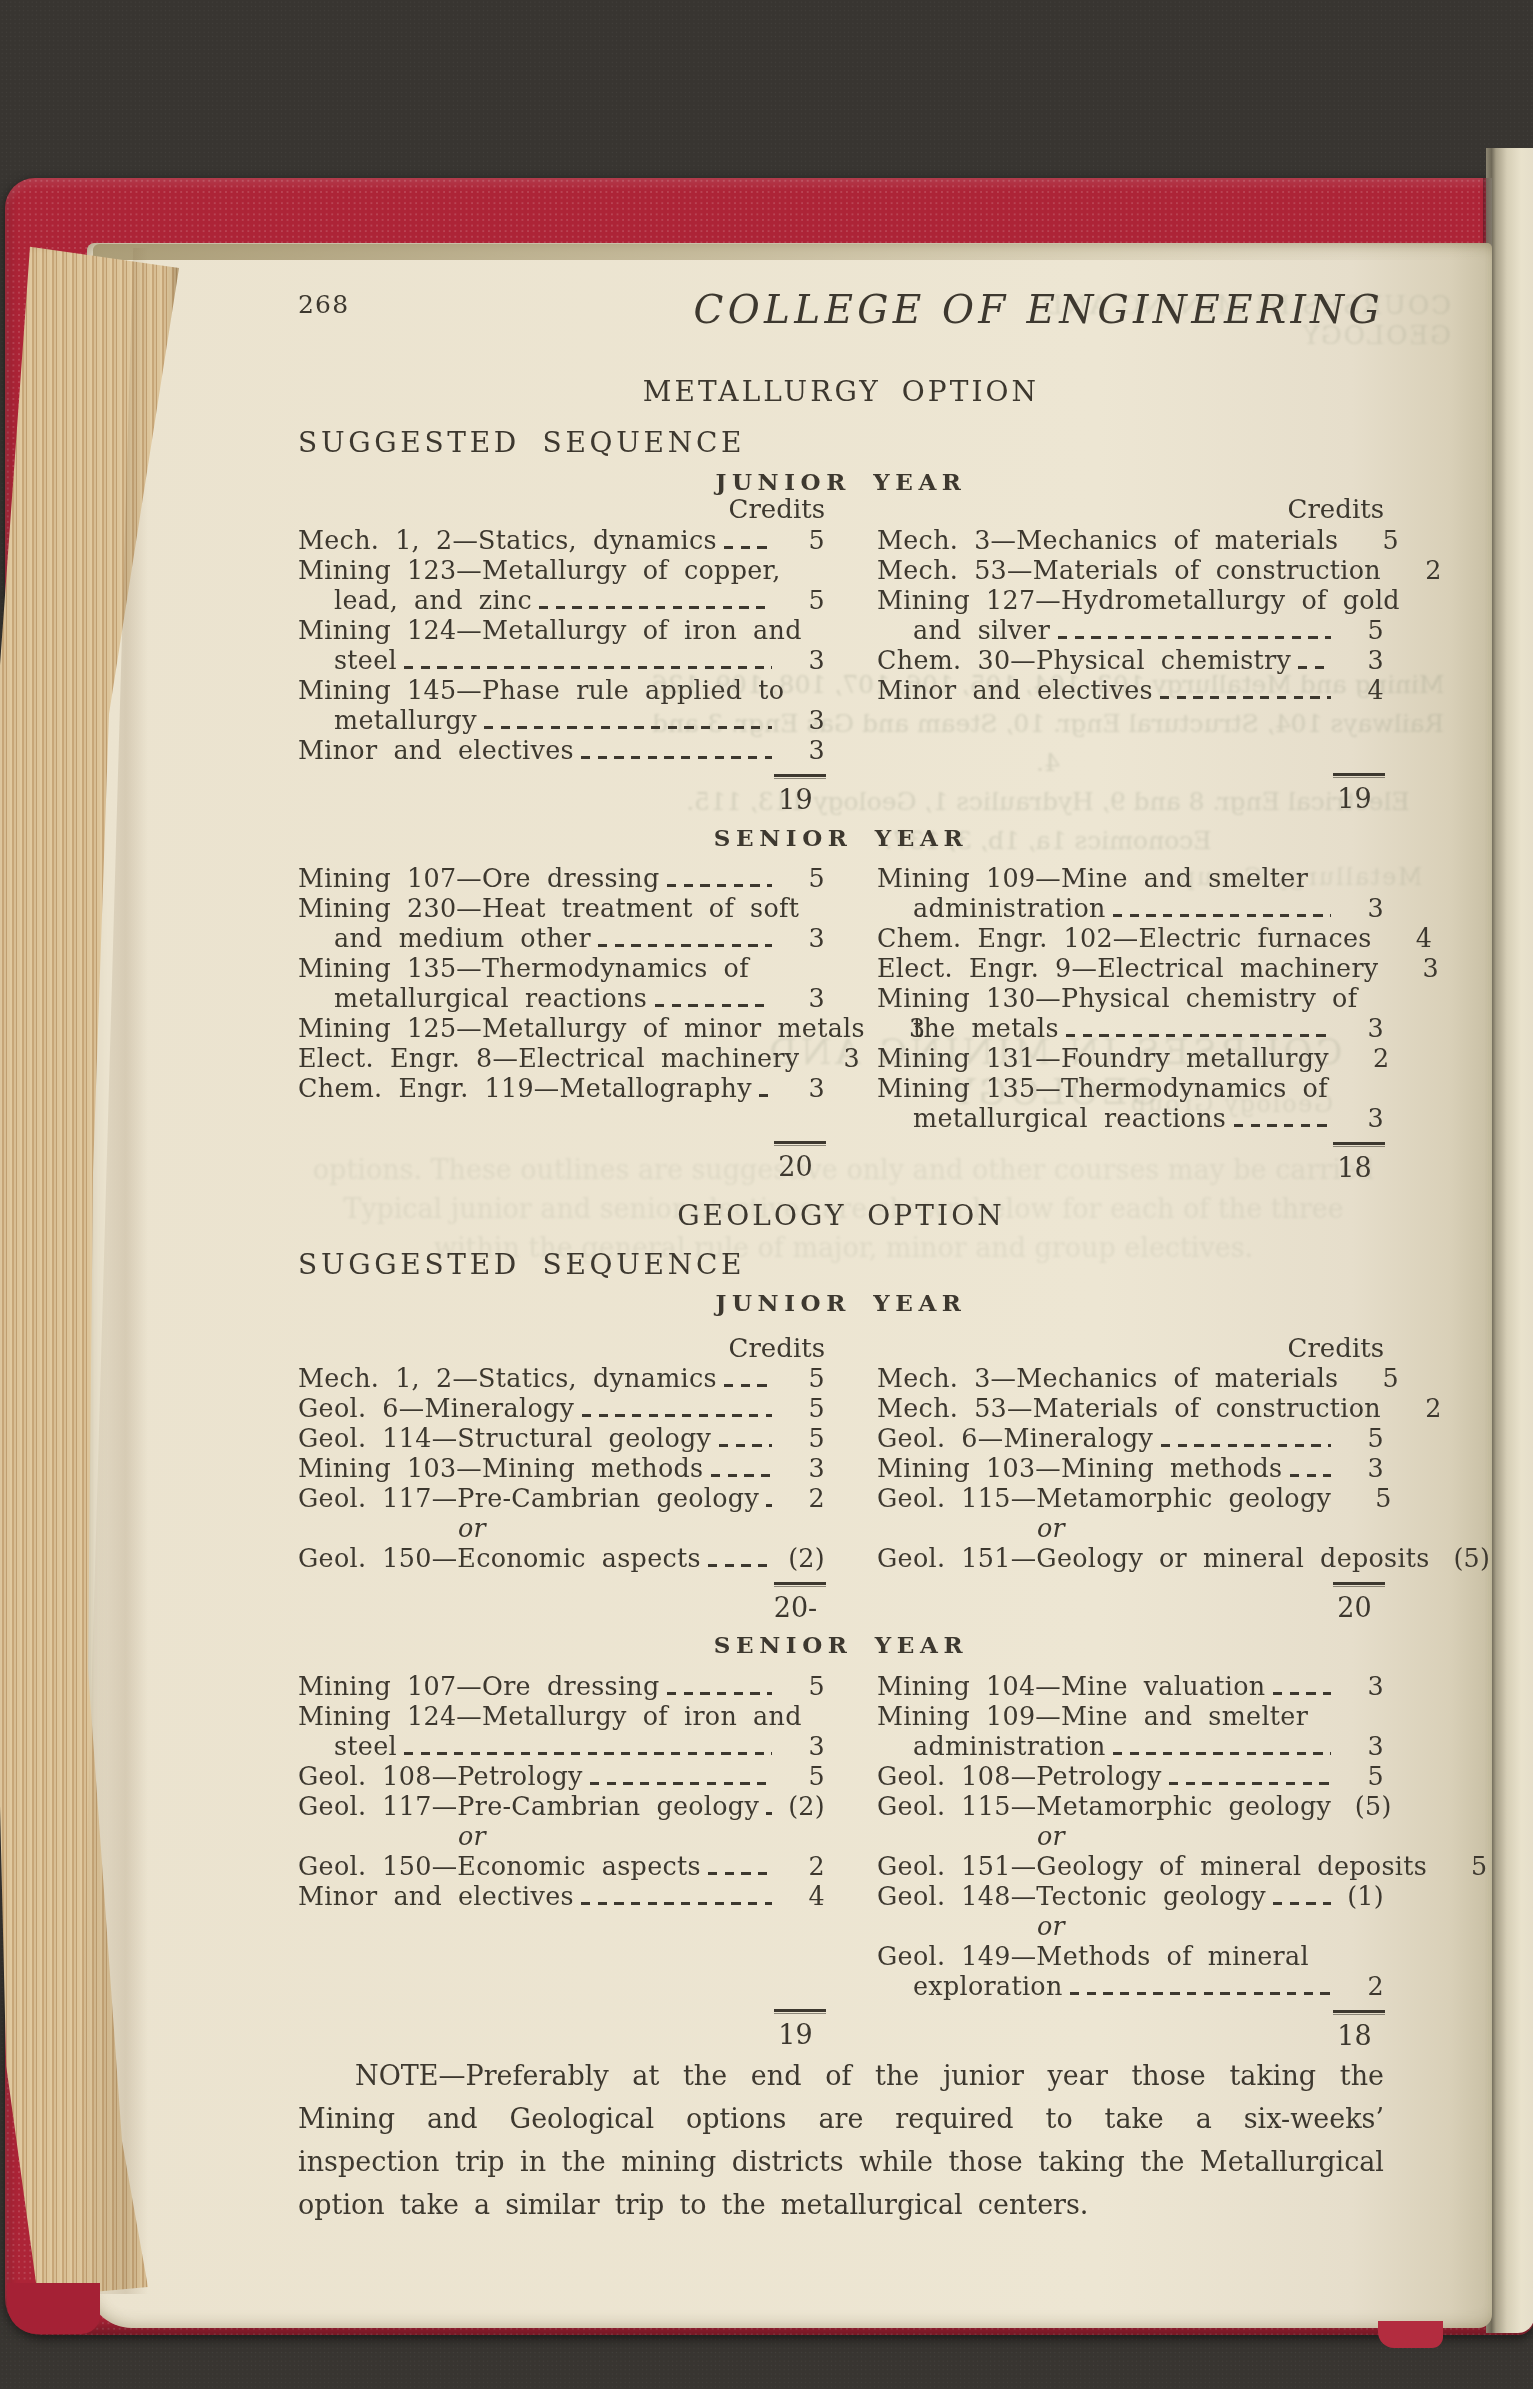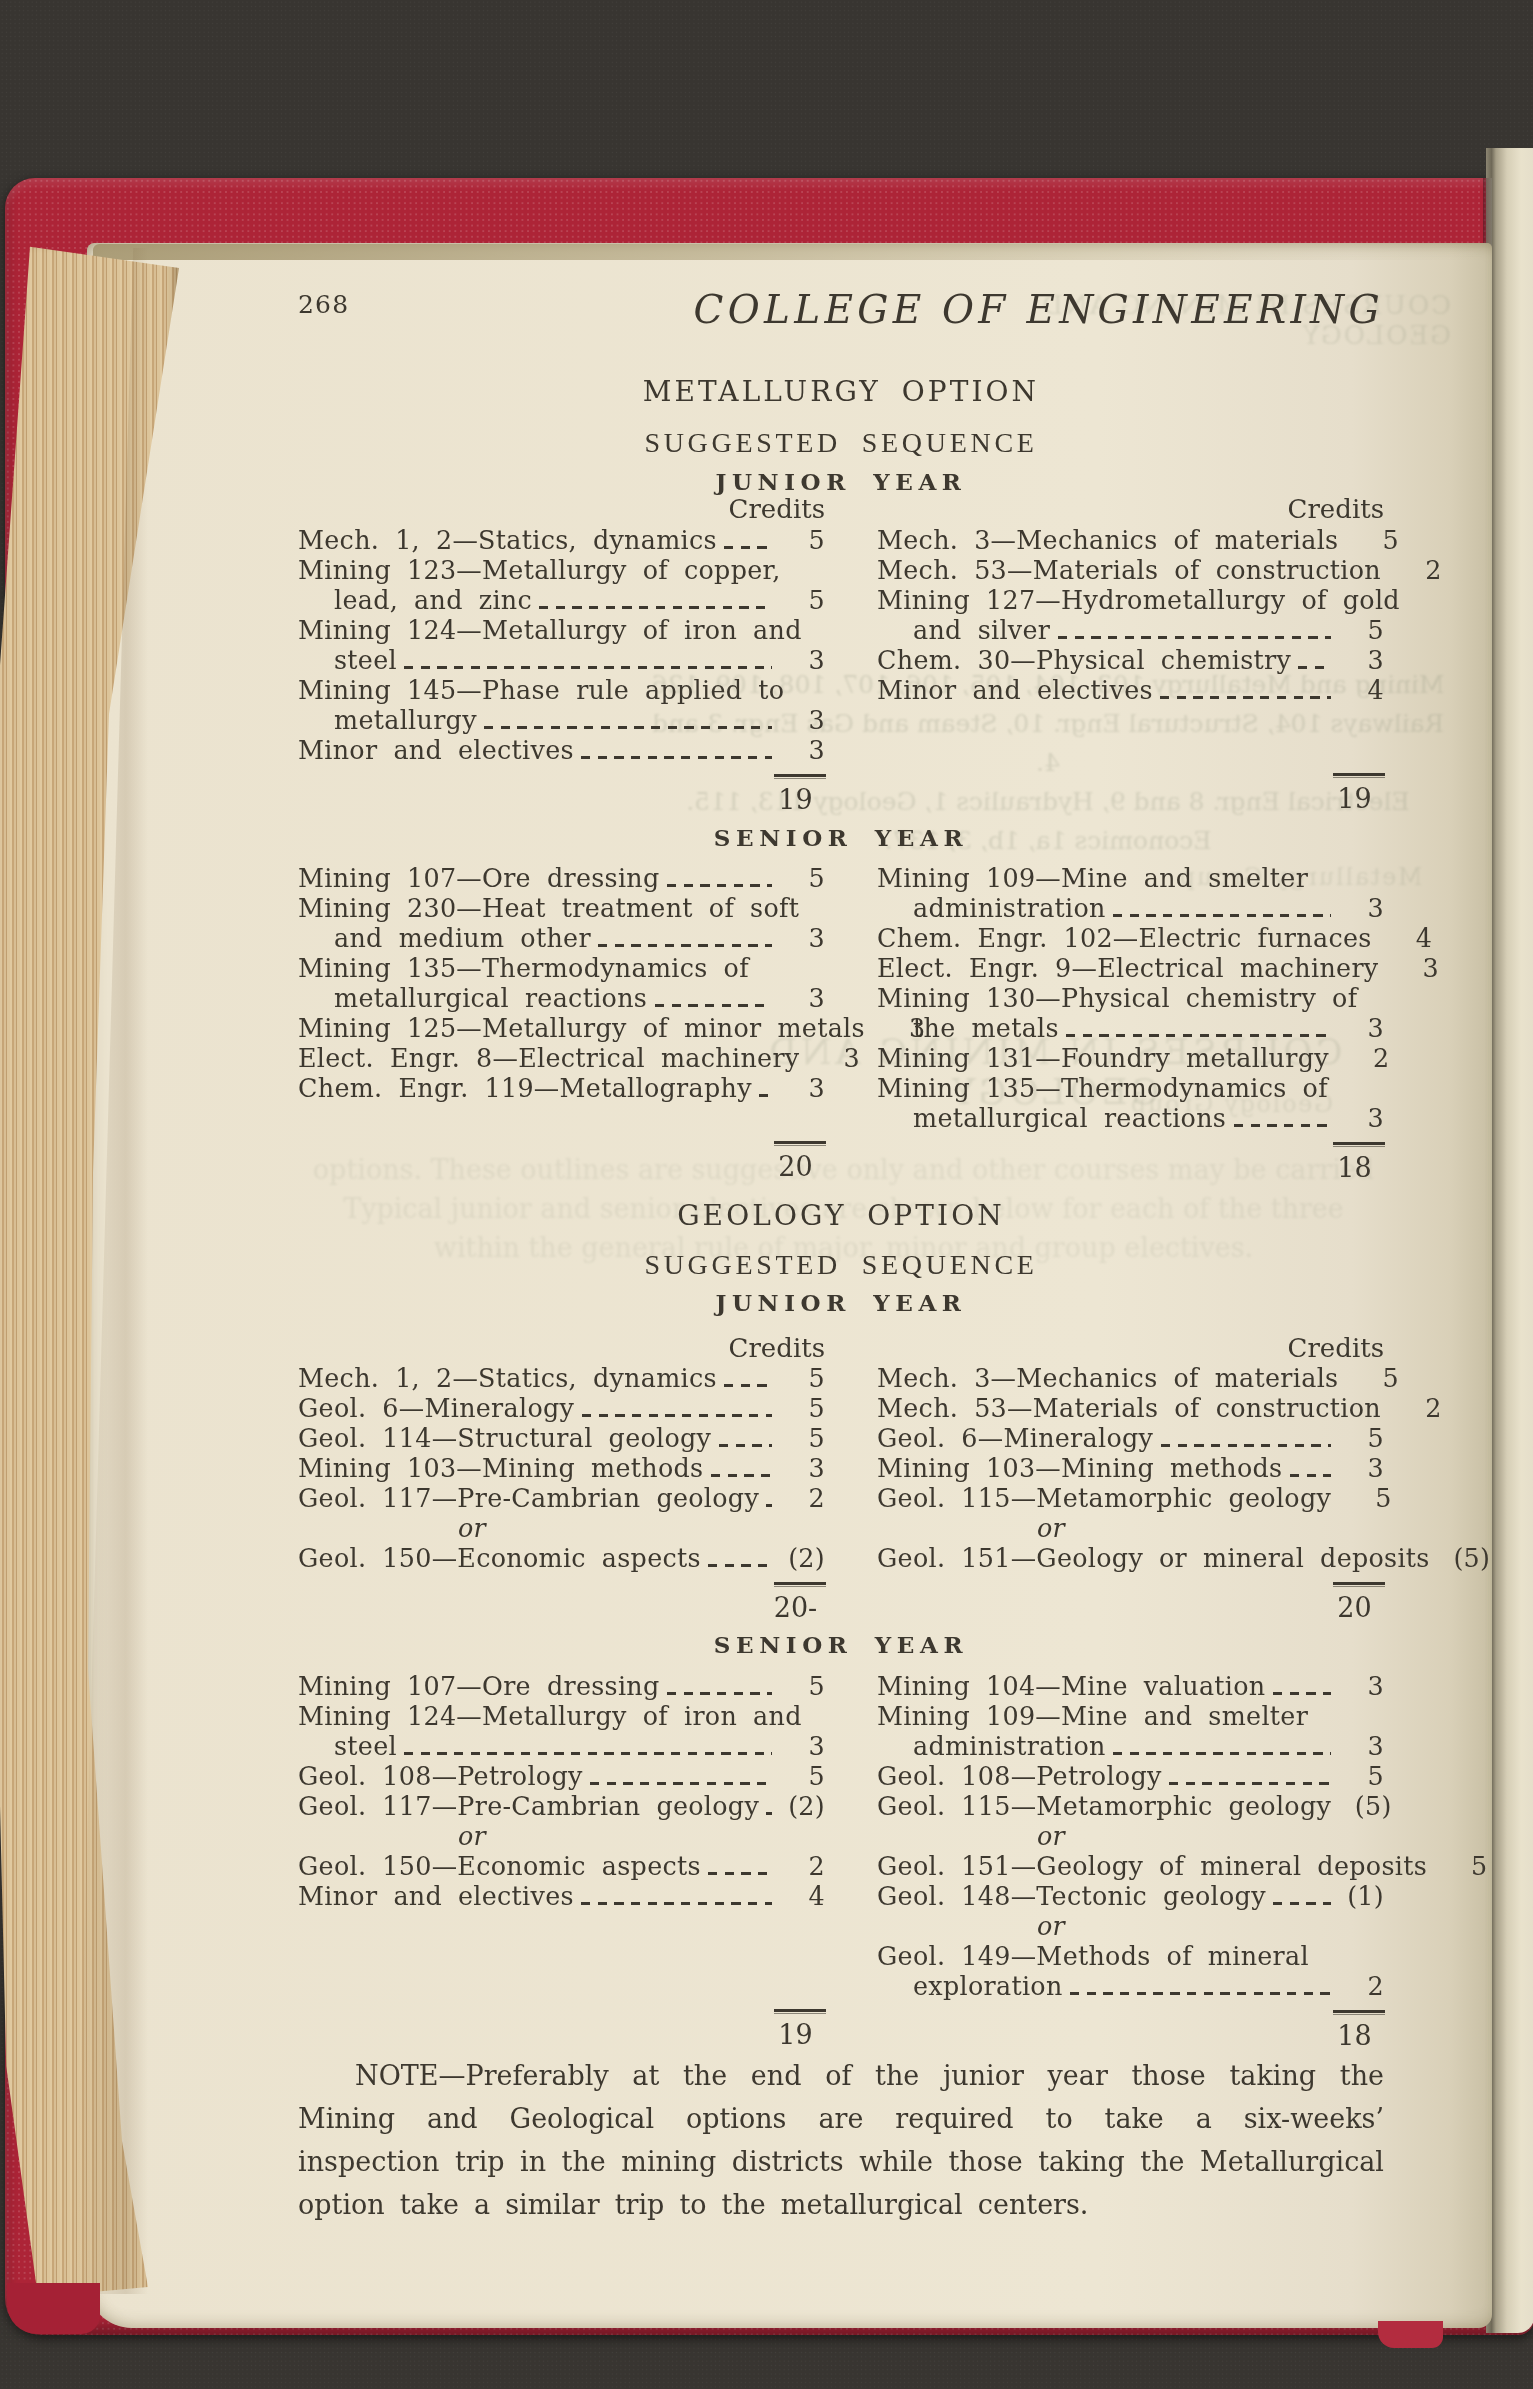--- a/index.html
+++ b/index.html
@@ -43,21 +43,21 @@
   .gutter-top{position:absolute;left:1483px;top:178px;width:8.7px;height:81px;background:linear-gradient(90deg,rgba(60,20,25,.55),rgba(255,255,255,.12));}
 
   
   .ink{color:#3d382f;}
   .content{position:absolute;left:0;top:0;width:1534px;height:2389px;}
   .abs{position:absolute;left:298px;width:1086px;}
   .hdr{top:287px;height:50px;}
   .pagenum{position:absolute;left:0;top:2.5px;font-size:25px;letter-spacing:1.2px;}
   .runtitle{display:block;text-align:right;font-style:italic;font-size:39px;letter-spacing:4.3px;}
   .h-opt{font-size:28px;letter-spacing:3.1px;text-align:center;line-height:43px;word-spacing:8.7px;}
-  .h-seq{font-size:28px;letter-spacing:3.7px;text-align:center;line-height:32px;word-spacing:10px;font-family:Liberation Serif, serif;}
+  .h-seq{font-size:28px;letter-spacing:3.7px;line-height:32px;word-spacing:10px;}
   .h-year{font-size:23px;letter-spacing:5.6px;text-align:center;line-height:27px;font-weight:700;word-spacing:8.7px;}
   .credits-row{display:flex;justify-content:space-between;font-size:26px;}
   .credits-row span{display:block;}
   .cred-l{width:527px;text-align:right;}
   .cred-r{width:507px;text-align:right;}
   .cols{display:flex;justify-content:space-between;align-items:flex-start;}
   .col-l{width:527px;}
   .col-r{width:507px;}
   .crow{display:flex;align-items:baseline;height:30px;font-size:25.4px;word-spacing:.30em;letter-spacing:0.3px;}
   .crow .t{white-space:pre;}

